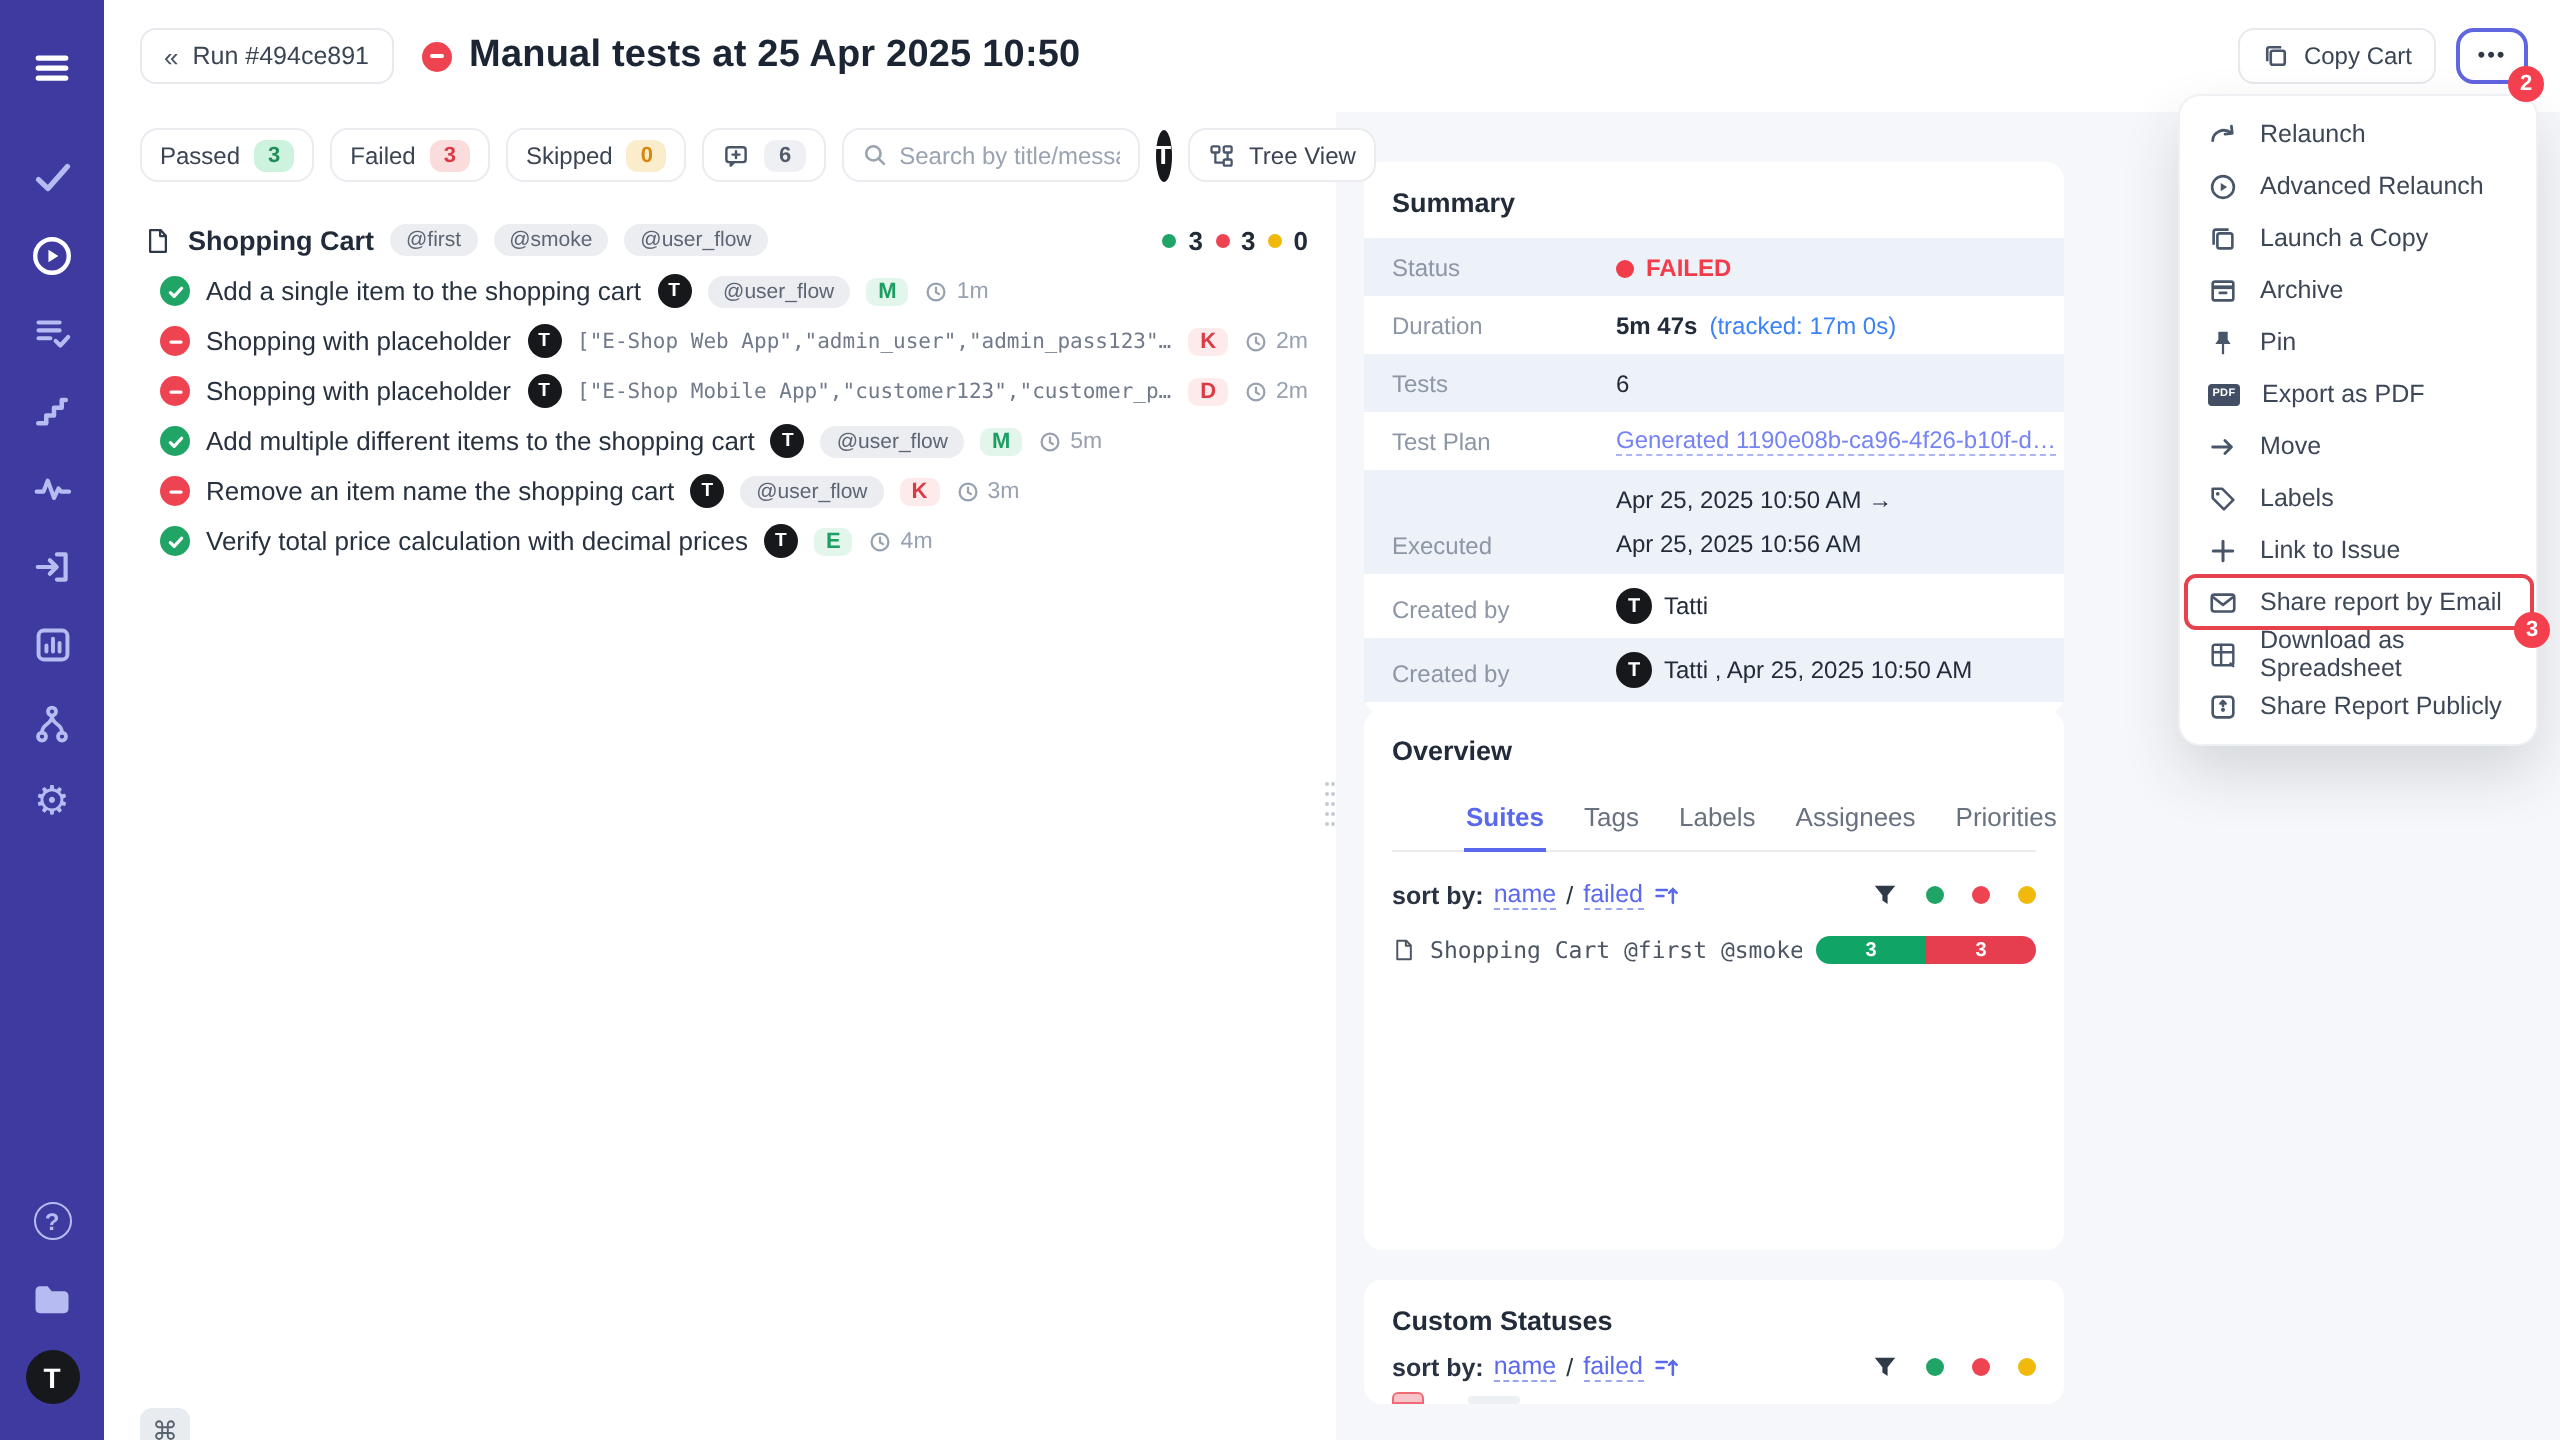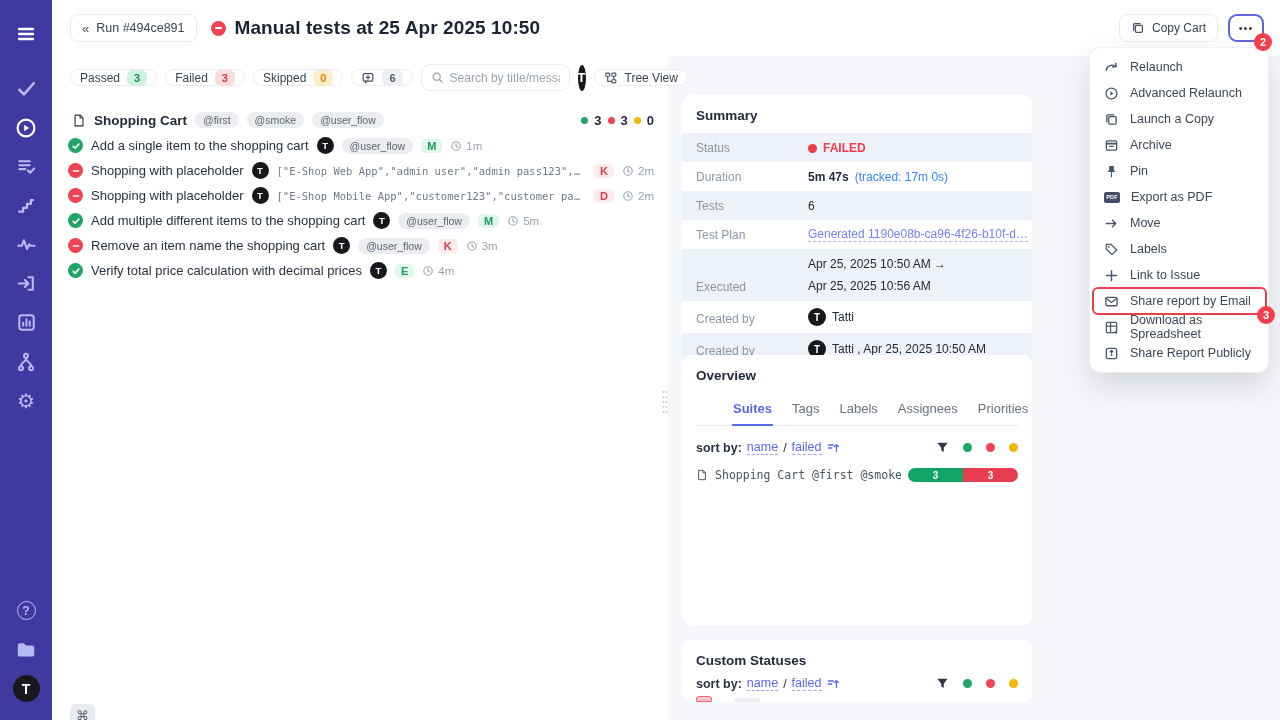--- a/index.html
+++ b/index.html
@@ -27,59 +27,59 @@
   .page-title { font-size:19px; font-weight:700; color:#1b2534; letter-spacing:.1px; }
   .topbar-right { margin-left:auto; display:flex; align-items:center; gap:10px; }
   .copylink-btn { display:flex; align-items:center; gap:7px; height:28px; padding:0 11px; border:1px solid #e7e9ee; border-radius:8px; background:#fff; font-size:12px; color:#3a4453; cursor:pointer; }
   .more-btn { position:relative; width:36px; height:28px; border:2px solid #6065e0; border-radius:9px; background:#fff; display:flex; align-items:center; justify-content:center; font-size:11px; letter-spacing:1px; color:#2f3947; cursor:pointer; }
   .step-badge { width:18px; height:18px; border-radius:50%; background:#f4404e; color:#fff; font-size:11px; font-weight:700; display:flex; align-items:center; justify-content:center; z-index:60; }
   .badge-more { position:absolute; left:1254px; top:33px; }
 
   
   .left-pane { position:absolute; left:52px; top:56px; width:616px; bottom:0; background:#fff; z-index:4; }
   .filter-row { display:flex; align-items:center; gap:8px; padding:8px 14px 8px 18px; }
-  .chip { display:flex; align-items:center; gap:7px; height:17px; padding:0 9px; border:1px solid #eaecf0; border-radius:9px; background:#fff; font-size:12px; color:#3a4453; cursor:pointer; white-space:nowrap; }
+  .chip { display:flex; align-items:center; gap:7px; height:27px; padding:0 9px; border:1px solid #eaecf0; border-radius:9px; background:#fff; font-size:12px; color:#3a4453; cursor:pointer; white-space:nowrap; }
   .cnt { font-size:11px; font-weight:600; padding:2px 7px; border-radius:6px; }
   .cnt.green { background:#cdf2dd; color:#1f8e58; }
   .cnt.red { background:#fbdcdd; color:#d93a45; }
   .cnt.amber { background:#fbeccb; color:#d8860b; }
   .cnt.gray { background:#eef0f3; color:#535c6a; }
   .search-box { display:flex; align-items:center; gap:6px; height:27px; width:152px; padding:0 9px; border:1px solid #eaecf0; border-radius:9px; background:#fff; }
   .search-box input { border:none; outline:none; width:110px; font-size:12px; color:#3a4453; font-family:"Liberation Sans",sans-serif; background:transparent; }
   .search-box input::placeholder { color:#9aa3b2; }
   .t-avatar.mid { width:26px; height:26px; font-size:13px; }
 
   
   .suite-header { display:flex; align-items:center; gap:8px; padding:0 14px 0 20px; height:26px; margin-top:8px; cursor:pointer; }
   .suite-name { font-size:13.5px; font-weight:700; color:#222b3a; }
   .pill { background:#ebedf1; color:#5c6573; font-size:10.5px; padding:2px 8px; border-radius:9px; white-space:nowrap; cursor:pointer; }
   .suite-counts { margin-left:auto; display:flex; align-items:center; gap:6px; font-size:13px; font-weight:600; color:#222b3a; }
   .dot { width:7px; height:7px; border-radius:50%; display:inline-block; }
   .dot.g { background:#21a567; } .dot.r { background:#ee4452; } .dot.y { background:#f0b90c; }
-  .trow { display:flex; align-items:center; gap:8px; height:25px; padding:0 14px 0 16px; cursor:pointer; }
+  .trow { display:flex; align-items:center; gap:8px; height:25px; padding:0 14px 0 28px; cursor:pointer; }
   .sic { width:15px; height:15px; border-radius:50%; flex:none; display:flex; align-items:center; justify-content:center; }
   .sic.pass { background:#21a567; } .sic.fail { background:#ee4452; }
   .ttl { font-size:13px; color:#28313f; white-space:nowrap; }
   .t-avatar.row { width:17px; height:17px; font-size:9.5px; flex:none; }
   .code { font-family:"DejaVu Sans Mono",monospace; font-size:10.5px; color:#707a8a; white-space:nowrap; overflow:hidden; text-overflow:ellipsis; flex:1; }
   .lb { font-size:11px; font-weight:700; padding:1px 6px; border-radius:5px; flex:none; }
   .lb.g { color:#1d9e63; background:#e2f6ec; }
   .lb.r { color:#dc3a45; background:#fdeaea; }
   .time { display:flex; align-items:center; gap:4px; color:#97a1b0; font-size:11.5px; flex:none; }
   .time i { font-style:normal; }
   .cmd-chip { position:absolute; left:18px; top:648px; width:25px; height:22px; background:#e8ebef; border-radius:6px; display:flex; align-items:center; justify-content:center; font-size:13px; color:#59636f; cursor:pointer; }
 
   
   .divider-handle { position:absolute; left:660px; top:388px; width:10px; height:28px; z-index:6; display:flex; align-items:center; justify-content:center; cursor:col-resize; }
 
   
   .right-pane { position:absolute; left:668px; top:56px; right:0; bottom:0; background:#f6f7fa; z-index:3; }
   .card { position:absolute; left:14px; width:350px; background:#fff; border-radius:9px; }
   .card-title { font-size:13.5px; font-weight:700; color:#222b3a; }
-  .summary-card { top:39px; padding:13px 0 6px; }
+  .summary-card { top:25px; padding:13px 0 6px; }
   .summary-card .card-title { padding:0 14px 10px; }
   .srow { display:flex; padding:7px 14px; font-size:12px; min-height:28px; align-items:flex-end; }
   .srow:nth-child(even) { background:#edf1f8; }
   .slabel { width:112px; flex:none; color:#8c96a5; padding-top:1px; }
   .sval { color:#222b3a; display:flex; align-items:center; gap:6px; flex-wrap:wrap; }
   .failed-txt { color:#f23c49; font-weight:700; display:flex; align-items:center; gap:6px; }
   .fdot { width:9px; height:9px; border-radius:50%; background:#f23c49; display:inline-block; }
   .bold { font-weight:700; }
   .muted { color:#3b82f6; }
   .plan-link { color:#7683f3; border-bottom:1px dashed #aab4f8; cursor:pointer; max-width:220px; white-space:nowrap; overflow:hidden; text-overflow:ellipsis; display:inline-block; }

